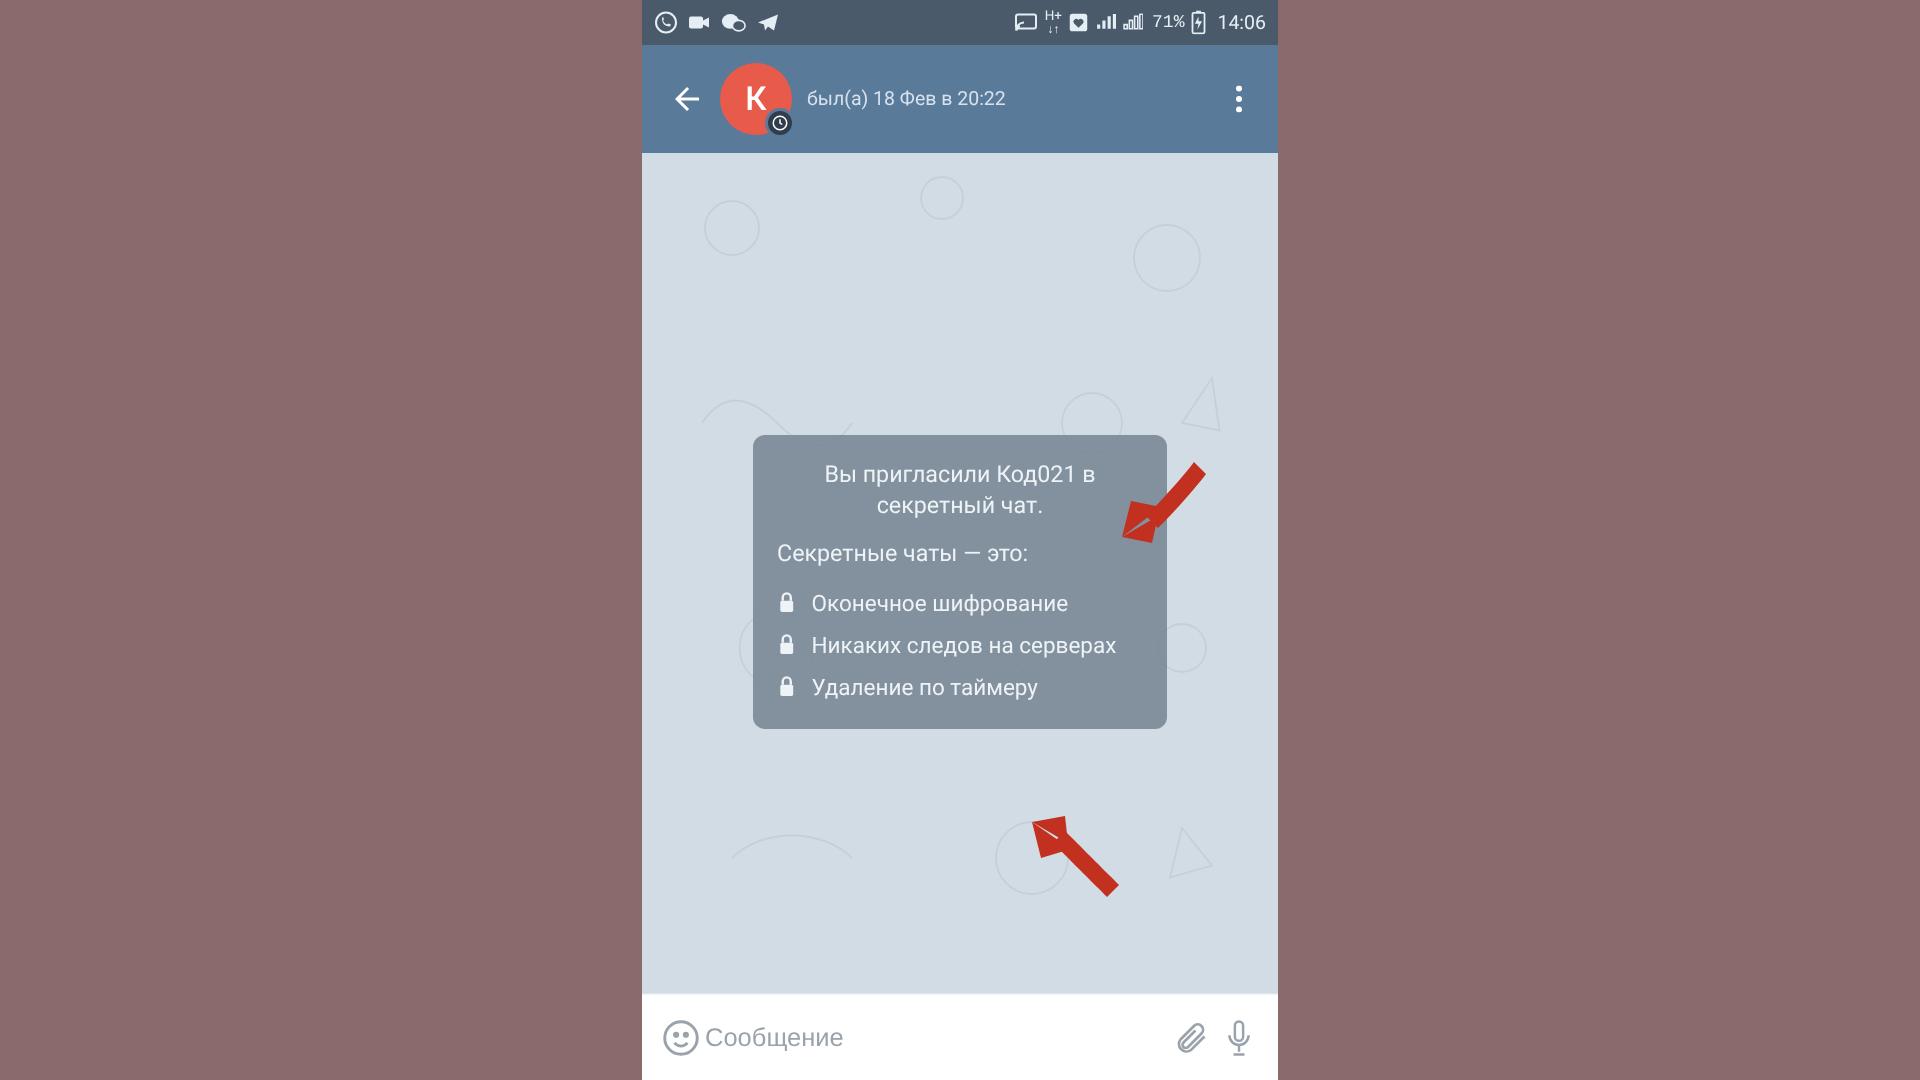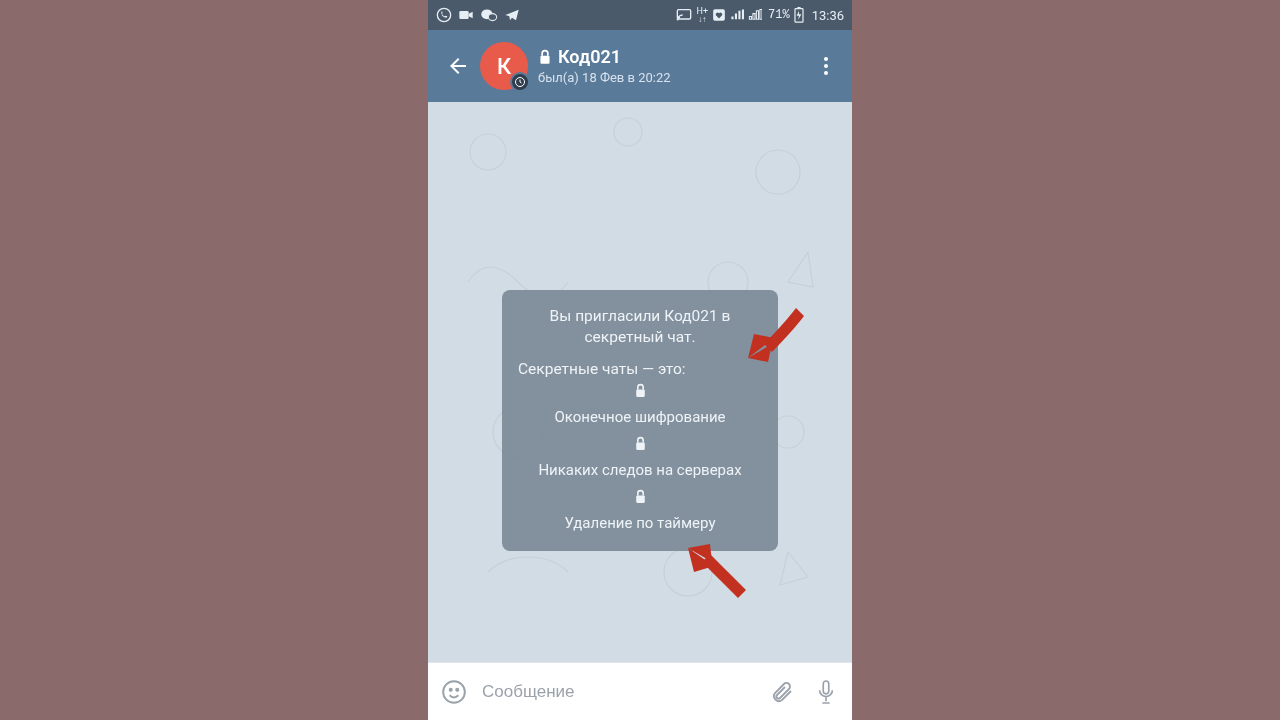--- a/index.html
+++ b/index.html
@@ -25,28 +25,28 @@
   .title-row { display:flex; align-items:center; gap:6px; font-size:18px; font-weight:600;}
   .title-row svg { fill:#fff; }
   .subtitle { font-size:13px; color:#d7e2ed; margin-top:2px;}
   .more-btn { width:40px; height:44px; display:flex; align-items:center; justify-content:center;}
   .more-btn svg { fill:#fff; }
   
   .chat-body { flex:1; position:relative; background:#d2dce4; overflow:hidden;}
   .pattern { position:absolute; inset:0; opacity:0.05; }
   .info-card { position:absolute; left:50%; top:188px; transform:translateX(-50%); width:276px; background:rgba(120,134,148,0.88); border-radius:8px; padding:16px 14px 14px 14px; color:#eef3f7;}
   .info-title { text-align:center; font-size:15.5px; line-height:1.35; margin-bottom:12px;}
-  .info-sub { font-size:15.5px; padding-left:2px;}
-  .feat { display:flex; align-items:center; gap:10px; font-size:15px; padding:5px 2px;flex-direction:column;}
+  .info-sub { font-size:15.5px; margin-bottom:10px; padding-left:2px;}
+  .feat { display:flex; align-items:center; gap:10px; font-size:15px; padding:5px 2px;}
   .feat svg { fill:#eef3f7; flex:0 0 auto; }
   
   .arrow { position:absolute; pointer-events:none; }
   .arrow svg { display:block; }
   
-  .input-bar { height:58px; background:#fff; border-top:1px solid #e2e6ea; display:flex; align-items:center; padding:0 10px; gap:12px;}
+  .input-bar { height:58px; background:#fff; border-top:1px solid #e2e6ea; display:flex; align-items:center; padding:0 10px; }
   .ibtn { width:32px; height:32px; display:flex; align-items:center; justify-content:center;}
   .ibtn svg { stroke:#9aa2ab; fill:none; }
   .msg-input { flex:1; border:none; outline:none; font-size:17px; color:#333; background:transparent;}
   .msg-input::placeholder { color:#9aa2ab; }
 </style>
 </head>
 <body>
 
 <div class="phone">
 
@@ -105,21 +105,21 @@
           </svg>
       </span>
       <span class="battery-txt">71%</span>
       <span class="sicon">
         <svg width="10" height="16" viewBox="0 0 12 20">
             <rect x="1" y="2" width="10" height="17" rx="1" fill="none" stroke="#e6eef5" stroke-width="1.5"></rect>
             <rect x="4" y="0" width="4" height="2"></rect>
             <path d="M6 5l-3 6h3l-1 5 4-7H6z"></path>
           </svg>
       </span>
-      <span style="margin-left:4px; font-size:13px;">13:36</span>
+      <span style="margin-left:4px; font-size:13px;">14:06</span>
     </div>
   </div>
 
   <div class="chat-header">
     <div class="back-btn">
       <svg width="24" height="24" viewBox="0 0 24 24">
           <path d="M20 11H7.8l5.6-5.6L12 4l-8 8 8 8 1.4-1.4L7.8 13H20z"></path>
         </svg>
     </div>
     <div class="avatar-wrap">
@@ -127,27 +127,20 @@
         <span>К</span>
       </div>
       <div class="clock-badge">
         <svg width="12" height="12" viewBox="0 0 24 24">
             <circle cx="12" cy="12" r="9" stroke-width="2"></circle>
             <path d="M12 7v5l3 2" stroke-width="2"></path>
           </svg>
       </div>
     </div>
     <div class="title-col">
-      <div class="title-row">
-        <svg width="14" height="16" viewBox="0 0 24 28">
-            <rect x="4" y="12" width="16" height="14" rx="2"></rect>
-            <path d="M7 12V8a5 5 0 0110 0v4" fill="none" stroke="#fff" stroke-width="3"></path>
-          </svg>
-        <span>Код021</span>
-      </div>
       <div class="subtitle">был(а) 18 Фев в 20:22</div>
     </div>
     <div class="more-btn">
       <svg width="4" height="18" viewBox="0 0 4 18">
           <circle cx="2" cy="2" r="2"></circle>
           <circle cx="2" cy="9" r="2"></circle>
           <circle cx="2" cy="16" r="2"></circle>
         </svg>
     </div>
   </div>

